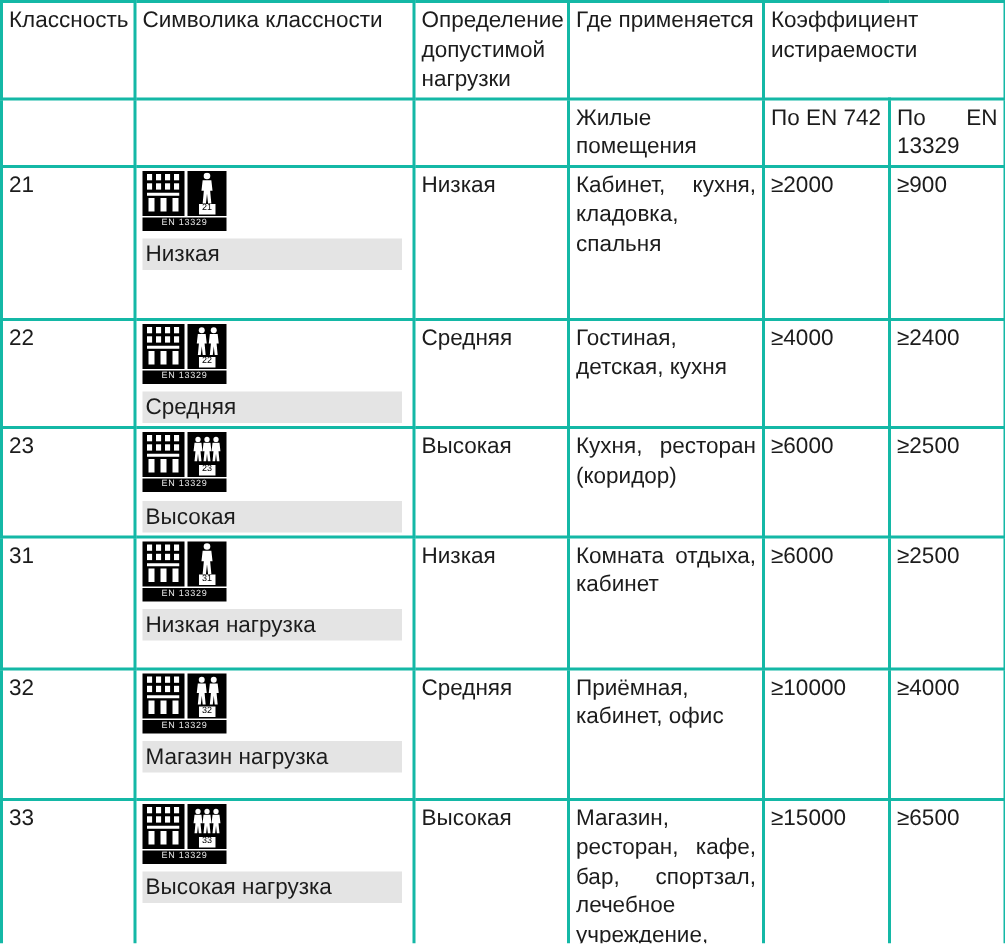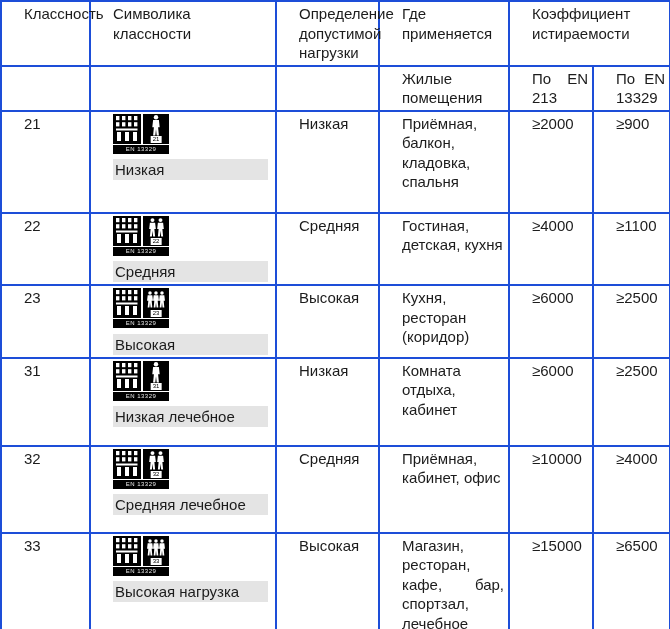--- a/index.html
+++ b/index.html
@@ -15,23 +15,23 @@
     box-sizing: border-box;
     background: #ffffff;
     overflow: hidden;
   }
   table.klass {
     border-collapse: collapse;
     table-layout: fixed;
     width: 669px;
   }
   table.klass td {
-    border: 2px solid #1d4ed8;
+    border: 2px solid #14b8a6;
     vertical-align: top;
-    padding: 2px 4px 2px 22px;
+    padding: 2px 4px 2px 4px;
     font-size: 15px;
     line-height: 19.5px;
     overflow: visible;
     word-wrap: normal;
   }
   td.just { text-align: justify; }
   td.sym-cell { padding: 3px 2px 2px 5px; }
 
   
   .picto { display: inline-block; }
@@ -103,21 +103,21 @@
     <td>Определение допустимой нагрузки</td>
     <td>Где применяется</td>
     <td colspan="2">Коэффициент истираемости</td>
   </tr>
 
   <tr style="height:40px">
     <td></td>
     <td></td>
     <td></td>
     <td>Жилые помещения</td>
-    <td class="just">По EN 213</td>
+    <td class="just">По EN 742</td>
     <td class="just">По EN 13329</td>
   </tr>
 
   <tr style="height:102px">
     <td>21</td>
     <td class="sym-cell">
       <div class="picto">
         <div class="picto-boxes">
           <span class="pbox">
   <svg class="building-svg" width="26" height="28" viewBox="0 0 26 28">
@@ -146,21 +146,21 @@
     </g>
   </svg>
 <span class="numbox">21</span>
           </span>
         </div>
         <div class="picto-strip">EN 13329</div>
       </div>
       <div class="caption">Низкая</div>
     </td>
     <td>Низкая</td>
-    <td class="just">Приёмная, балкон, кладовка, спальня</td>
+    <td class="just">Кабинет, кухня, кладовка, спальня</td>
     <td>≥2000</td>
     <td>≥900</td>
   </tr>
 
   <tr style="height:69px">
     <td>22</td>
     <td class="sym-cell">
       <div class="picto">
         <div class="picto-boxes">
           <span class="pbox">
@@ -199,21 +199,21 @@
 <span class="numbox">22</span>
           </span>
         </div>
         <div class="picto-strip">EN 13329</div>
       </div>
       <div class="caption">Средняя</div>
     </td>
     <td>Средняя</td>
     <td class="just">Гостиная, детская, кухня</td>
     <td>≥4000</td>
-    <td>≥1100</td>
+    <td>≥2400</td>
   </tr>
 
   <tr style="height:72px">
     <td>23</td>
     <td class="sym-cell">
       <div class="picto">
         <div class="picto-boxes">
           <span class="pbox">
   <svg class="building-svg" width="26" height="28" viewBox="0 0 26 28">
     <g fill="#ffffff">
@@ -296,21 +296,21 @@
     <g fill="#ffffff">
       <circle cx="5" cy="2.3" r="2.2"></circle>
       <path d="M2.1 5.1 L7.9 5.1 L8.7 12.2 L7.1 12.2 L7.9 20.6 L5.7 20.6 L5 14.2 L4.3 20.6 L2.1 20.6 L2.9 12.2 L1.3 12.2 Z"></path>
     </g>
   </svg>
 <span class="numbox">31</span>
           </span>
         </div>
         <div class="picto-strip">EN 13329</div>
       </div>
-      <div class="caption">Низкая лечебное</div>
+      <div class="caption">Низкая нагрузка</div>
     </td>
     <td>Низкая</td>
     <td class="just">Комната отдыха, кабинет</td>
     <td>≥6000</td>
     <td>≥2500</td>
   </tr>
 
   <tr style="height:87px">
     <td>32</td>
     <td class="sym-cell">
@@ -347,21 +347,21 @@
     <g fill="#ffffff">
       <circle cx="5" cy="2.3" r="2.2"></circle>
       <path d="M2.1 5.1 L7.9 5.1 L8.7 12.2 L7.1 12.2 L7.9 20.6 L5.7 20.6 L5 14.2 L4.3 20.6 L2.1 20.6 L2.9 12.2 L1.3 12.2 Z"></path>
     </g>
   </svg>
 <span class="numbox">32</span>
           </span>
         </div>
         <div class="picto-strip">EN 13329</div>
       </div>
-      <div class="caption">Средняя лечебное</div>
+      <div class="caption">Магазин нагрузка</div>
     </td>
     <td>Средняя</td>
     <td class="just">Приёмная, кабинет, офис</td>
     <td>≥10000</td>
     <td>≥4000</td>
   </tr>
 
   <tr style="height:105px">
     <td>33</td>
     <td class="sym-cell">

